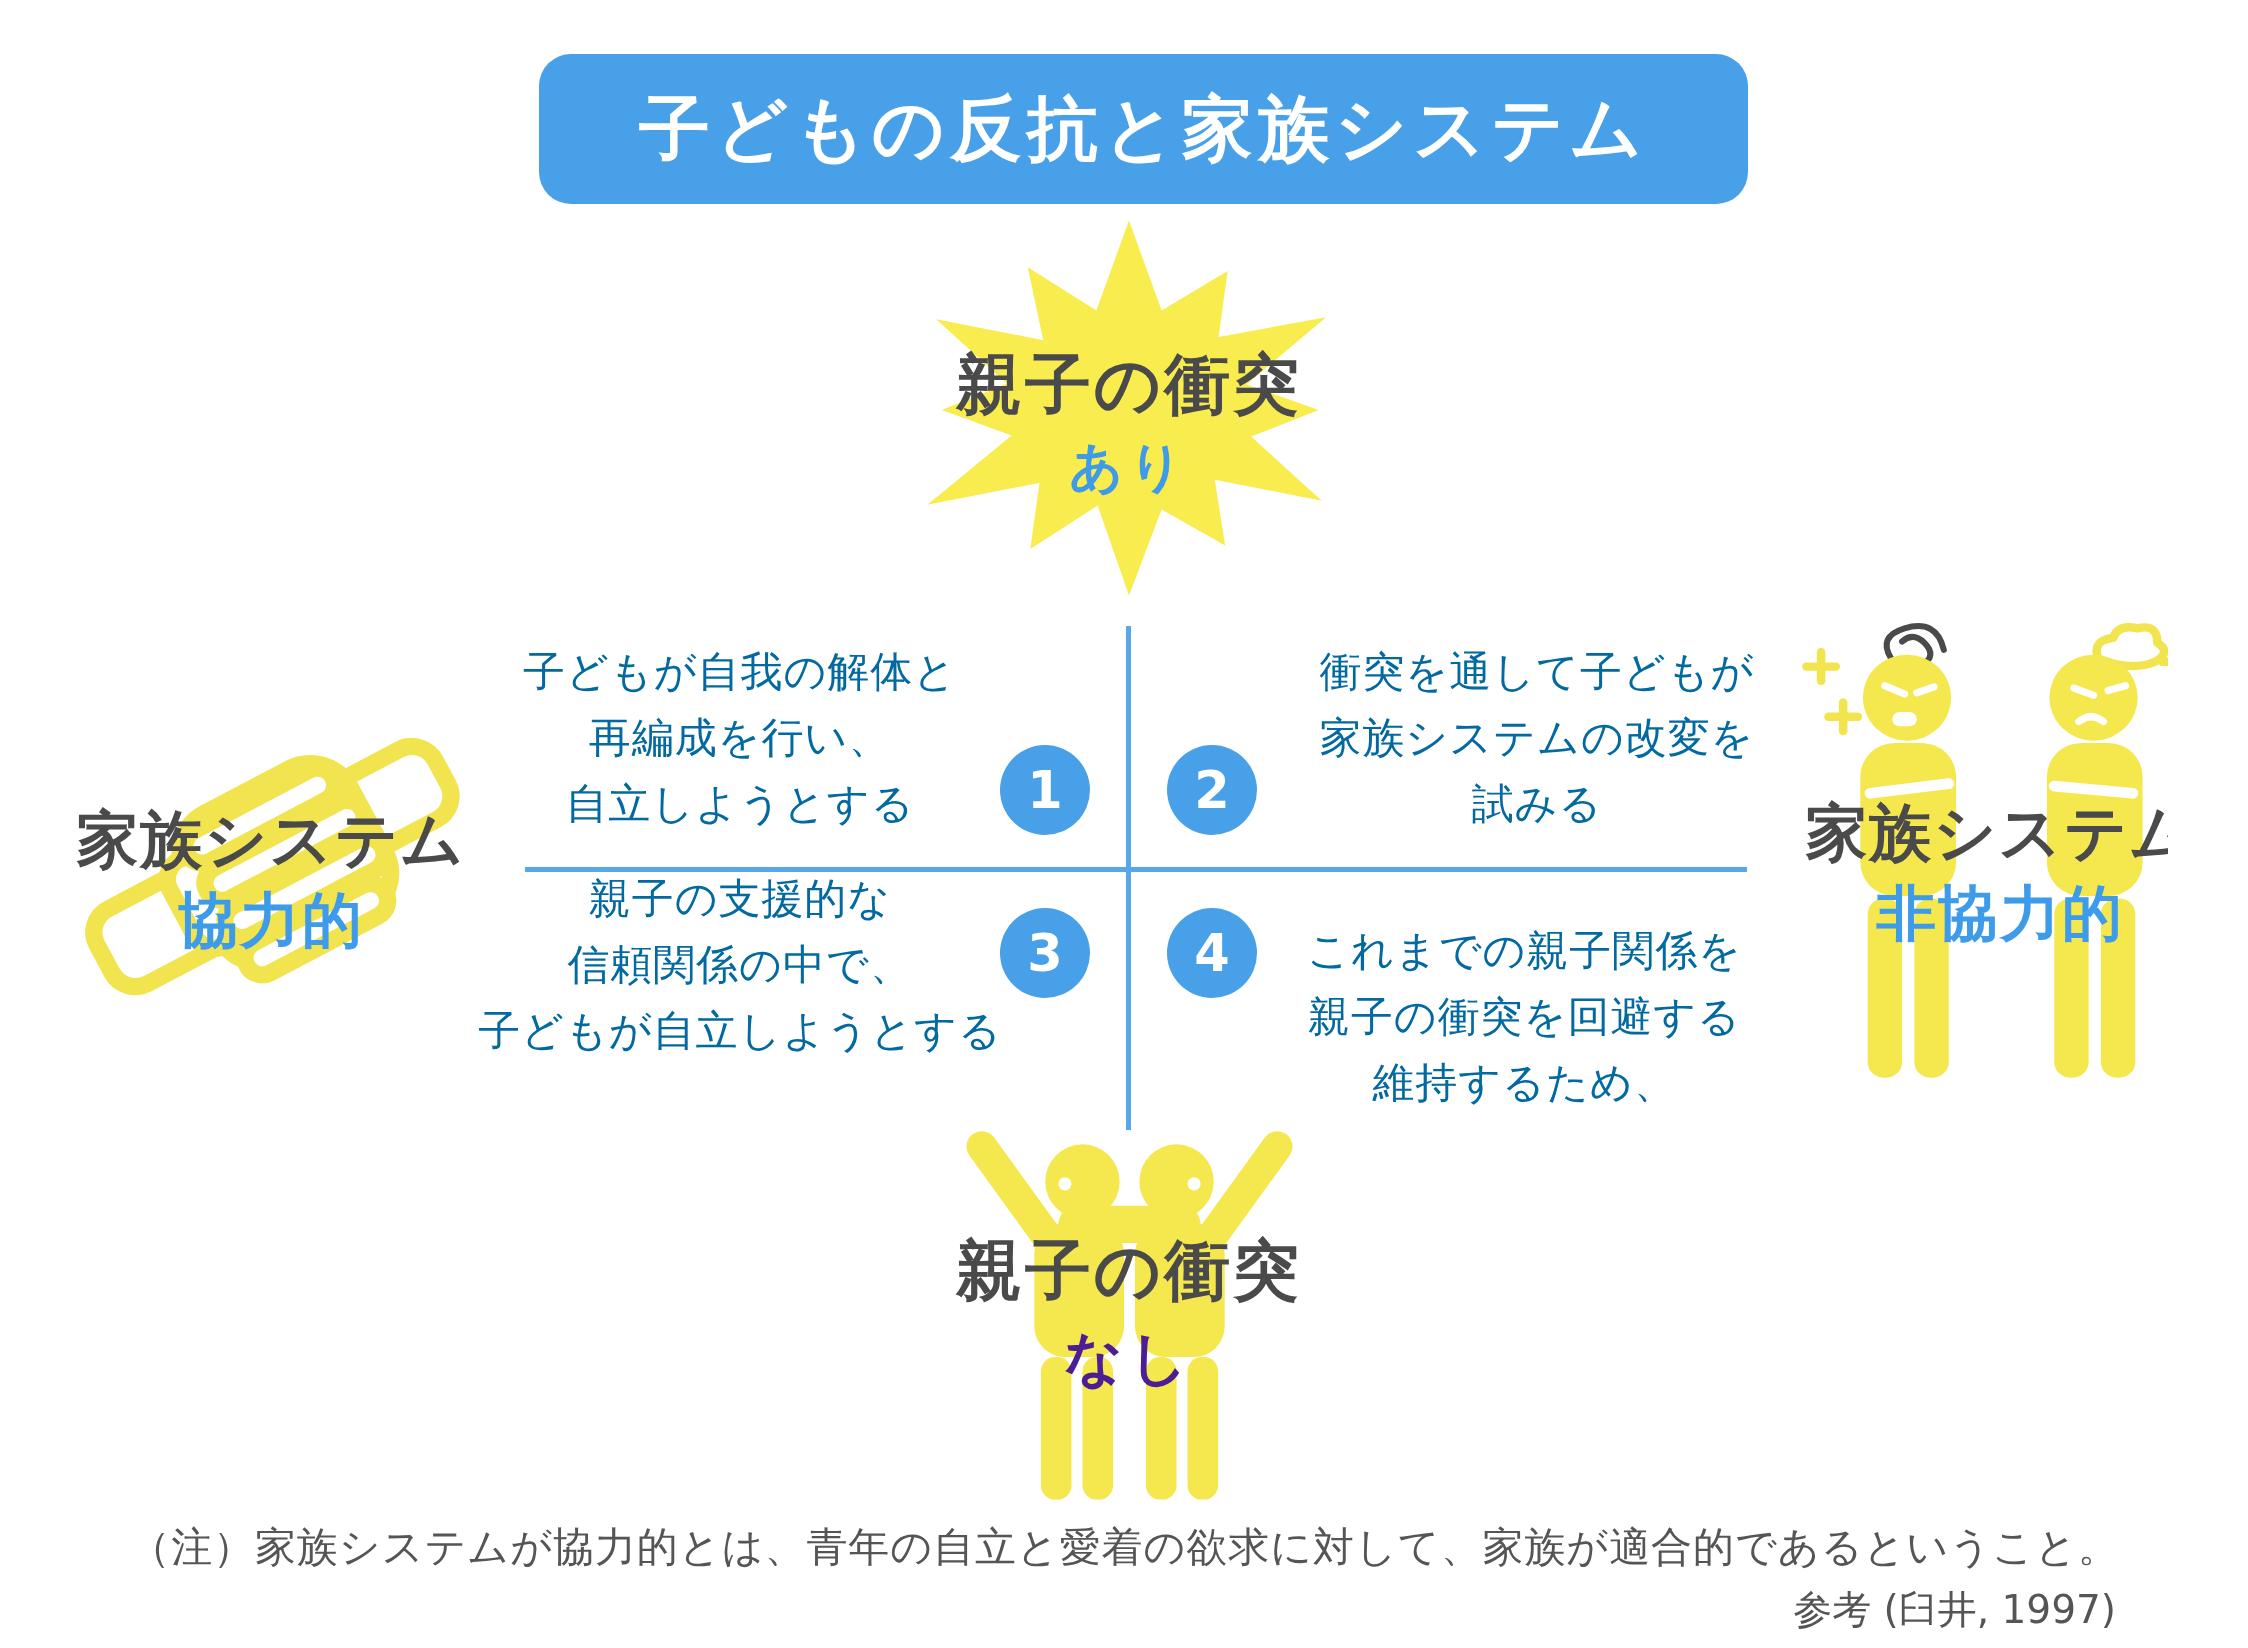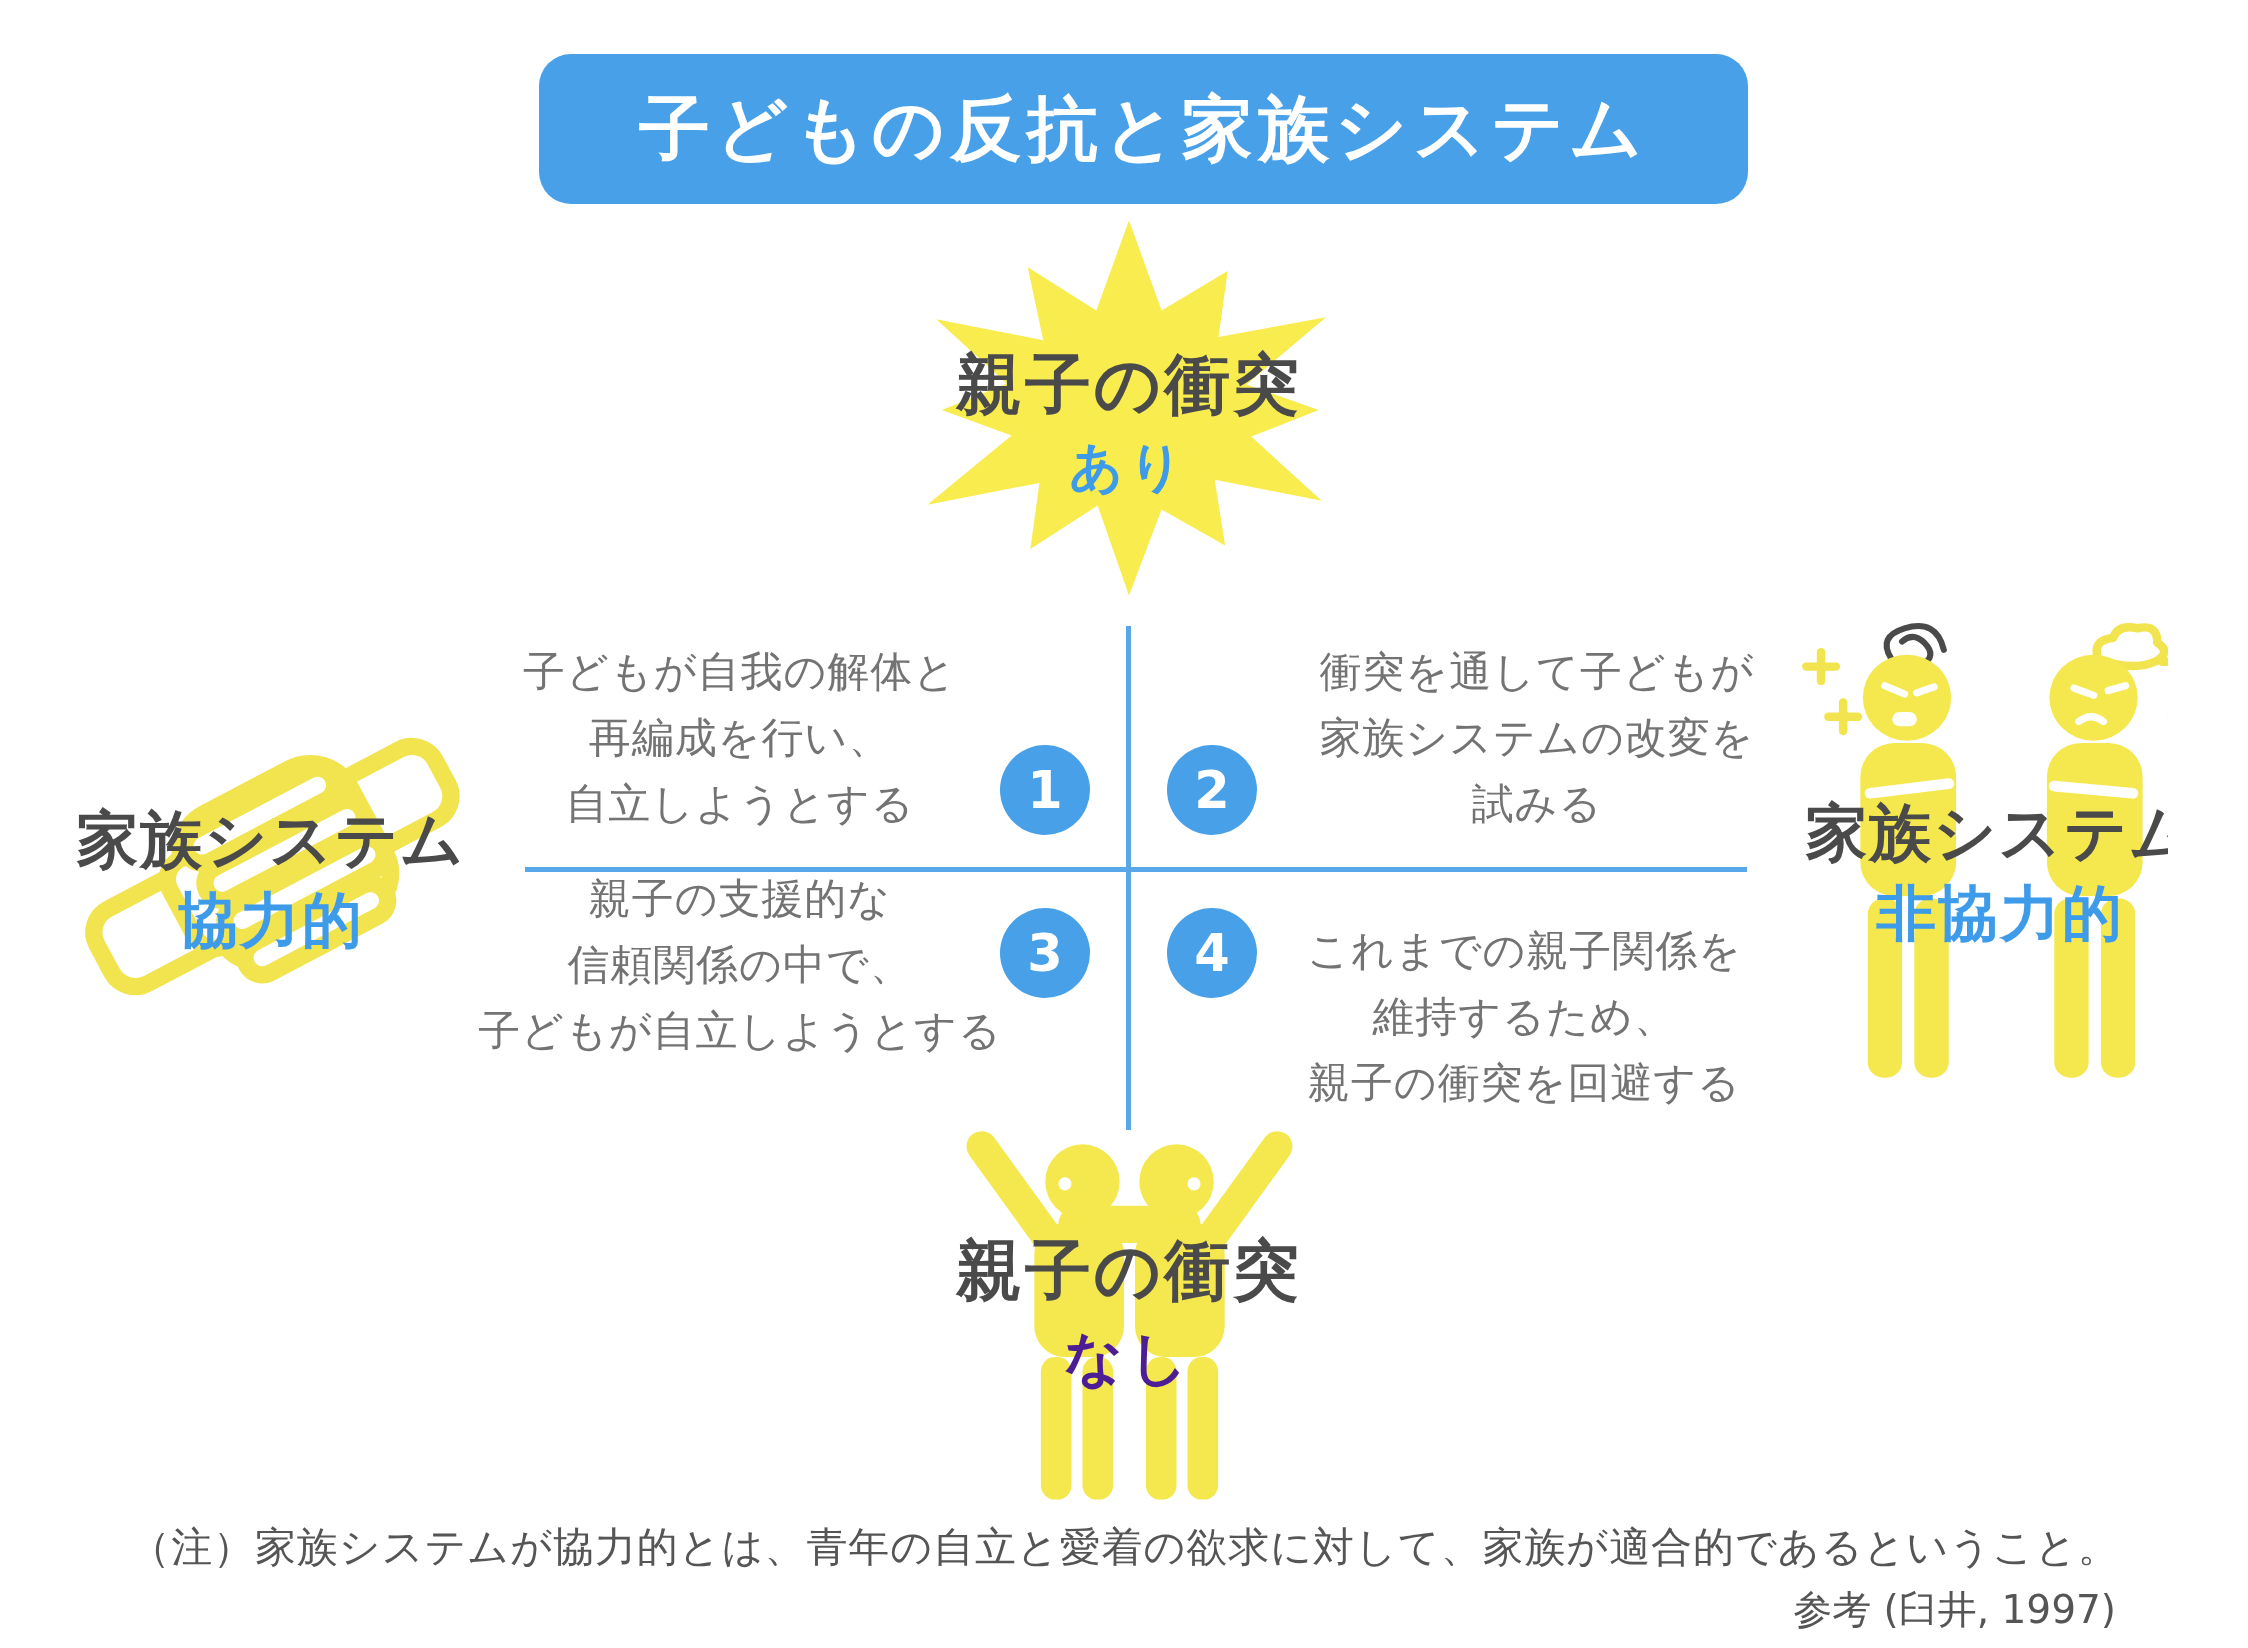--- a/index.html
+++ b/index.html
@@ -29,21 +29,21 @@
     width:90px; height:90px; border-radius:50%;
     background:#47a0e8; color:#ffffff;
     display:flex; align-items:center; justify-content:center;
     font-size:51px; font-weight:700;
   }
   .c1{ left:1000px; top:745px; }
   .c2{ left:1167px; top:745px; }
   .c3{ left:1000px; top:908px; }
   .c4{ left:1167px; top:908px; }
 
-  .quad{ text-align:center; color:#737373; font-size:42px; line-height:66px; letter-spacing:0.9px; }
+  .quad{ text-align:center; color:#0369a1; font-size:42px; line-height:66px; letter-spacing:0.9px; }
   .q1{ left:440px;  top:639px; width:600px; }
   .q2{ left:1237px; top:639px; width:600px; }
   .q3{ left:431px;  top:866px; width:618px;font-family:Liberation Serif, serif; }
   .q4{ left:1220px; top:918px; width:609px; }
 
   .handshake-svg{ left:56px; top:661px; width:426px; height:422px; z-index:1; }
   .side-label{ text-align:center; z-index:2; }
   .side-label .lbl{ font-size:62px; font-weight:800; color:#4a4a4a; line-height:75px; letter-spacing:1.9px; white-space:nowrap; }
   .side-label .val{ font-size:60px; font-weight:800; color:#3d9be9; line-height:71px; margin-top:7.5px; letter-spacing:1.9px; white-space:nowrap; }
   .left-label{ left:37px; top:802px; width:468px; }
@@ -96,22 +96,22 @@
     <div>家族システムの改変を</div>
     <div>試みる</div>
   </div>
   <div class="abs quad q3">
     <div>親子の支援的な</div>
     <div>信頼関係の中で、</div>
     <div>子どもが自立しようとする</div>
   </div>
   <div class="abs quad q4">
     <div>これまでの親子関係を</div>
+    <div>親子の衝突を回避する</div>
     <div>維持するため、</div>
-    <div>親子の衝突を回避する</div>
   </div>
 
   <svg class="abs handshake-svg" viewBox="0 0 320 320" preserveAspectRatio="none" aria-hidden="true">
     <g transform="rotate(-28 160 160)" fill="#ffffff" stroke="#f2e44e" stroke-width="13" stroke-linejoin="round" stroke-linecap="round">
       <rect x="20" y="128" width="100" height="64" rx="20"></rect>
       <rect x="230" y="124" width="80" height="60" rx="20"></rect>
       <rect x="104" y="98" width="140" height="124" rx="34"></rect>
       <rect x="88" y="120" width="34" height="74" rx="17"></rect>
       <rect x="112" y="106" width="124" height="26" rx="13"></rect>
       <rect x="112" y="138" width="132" height="26" rx="13"></rect>

